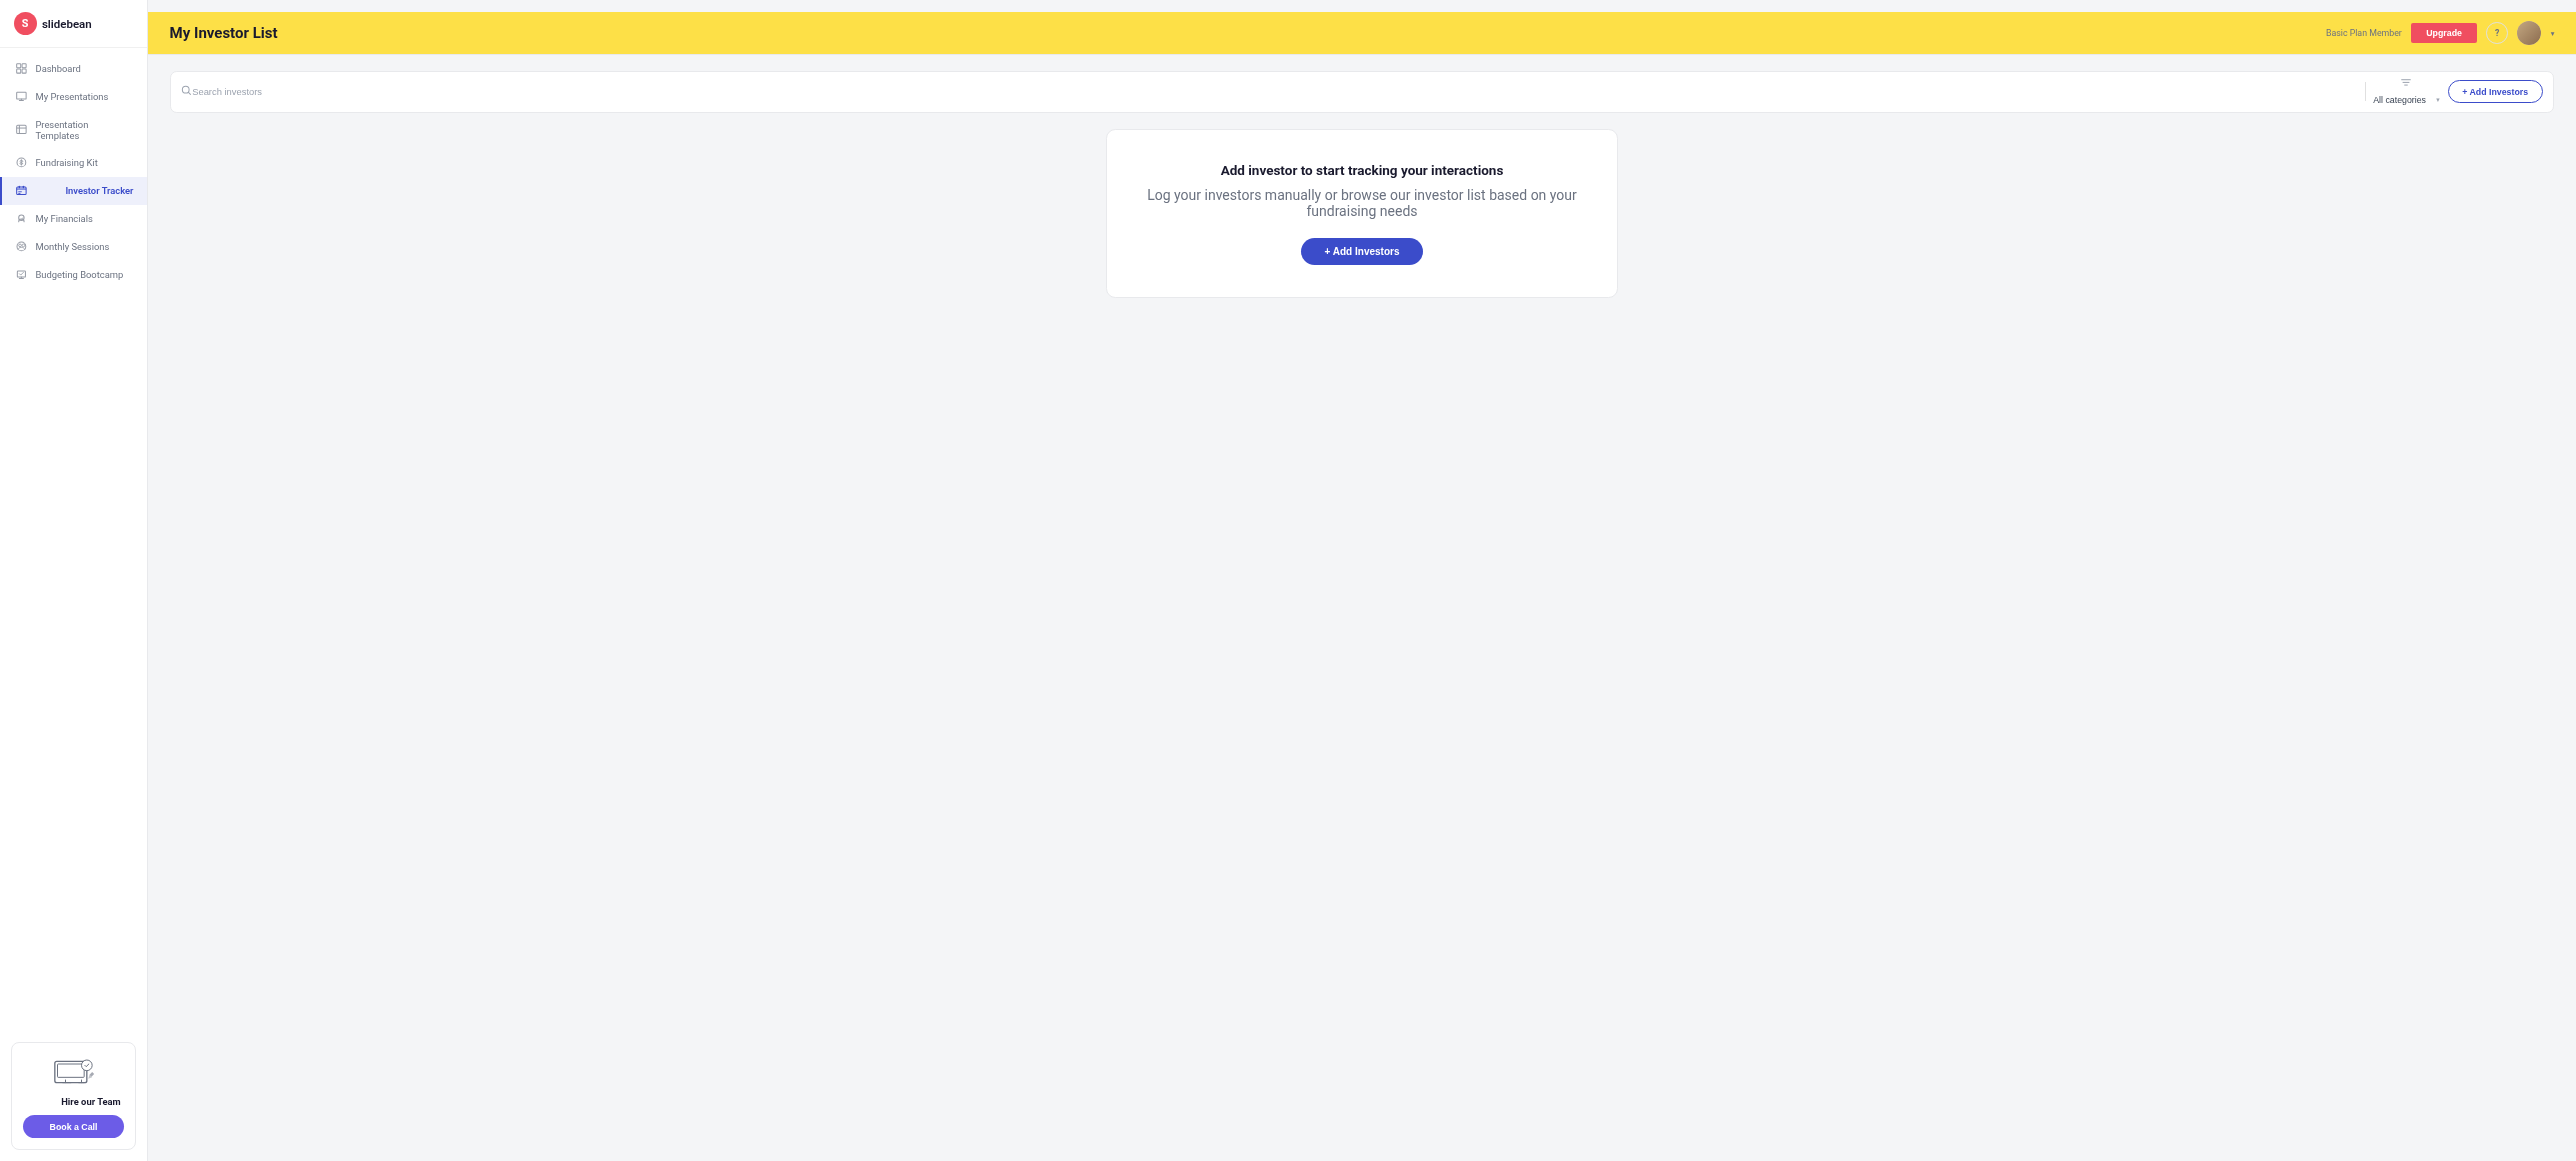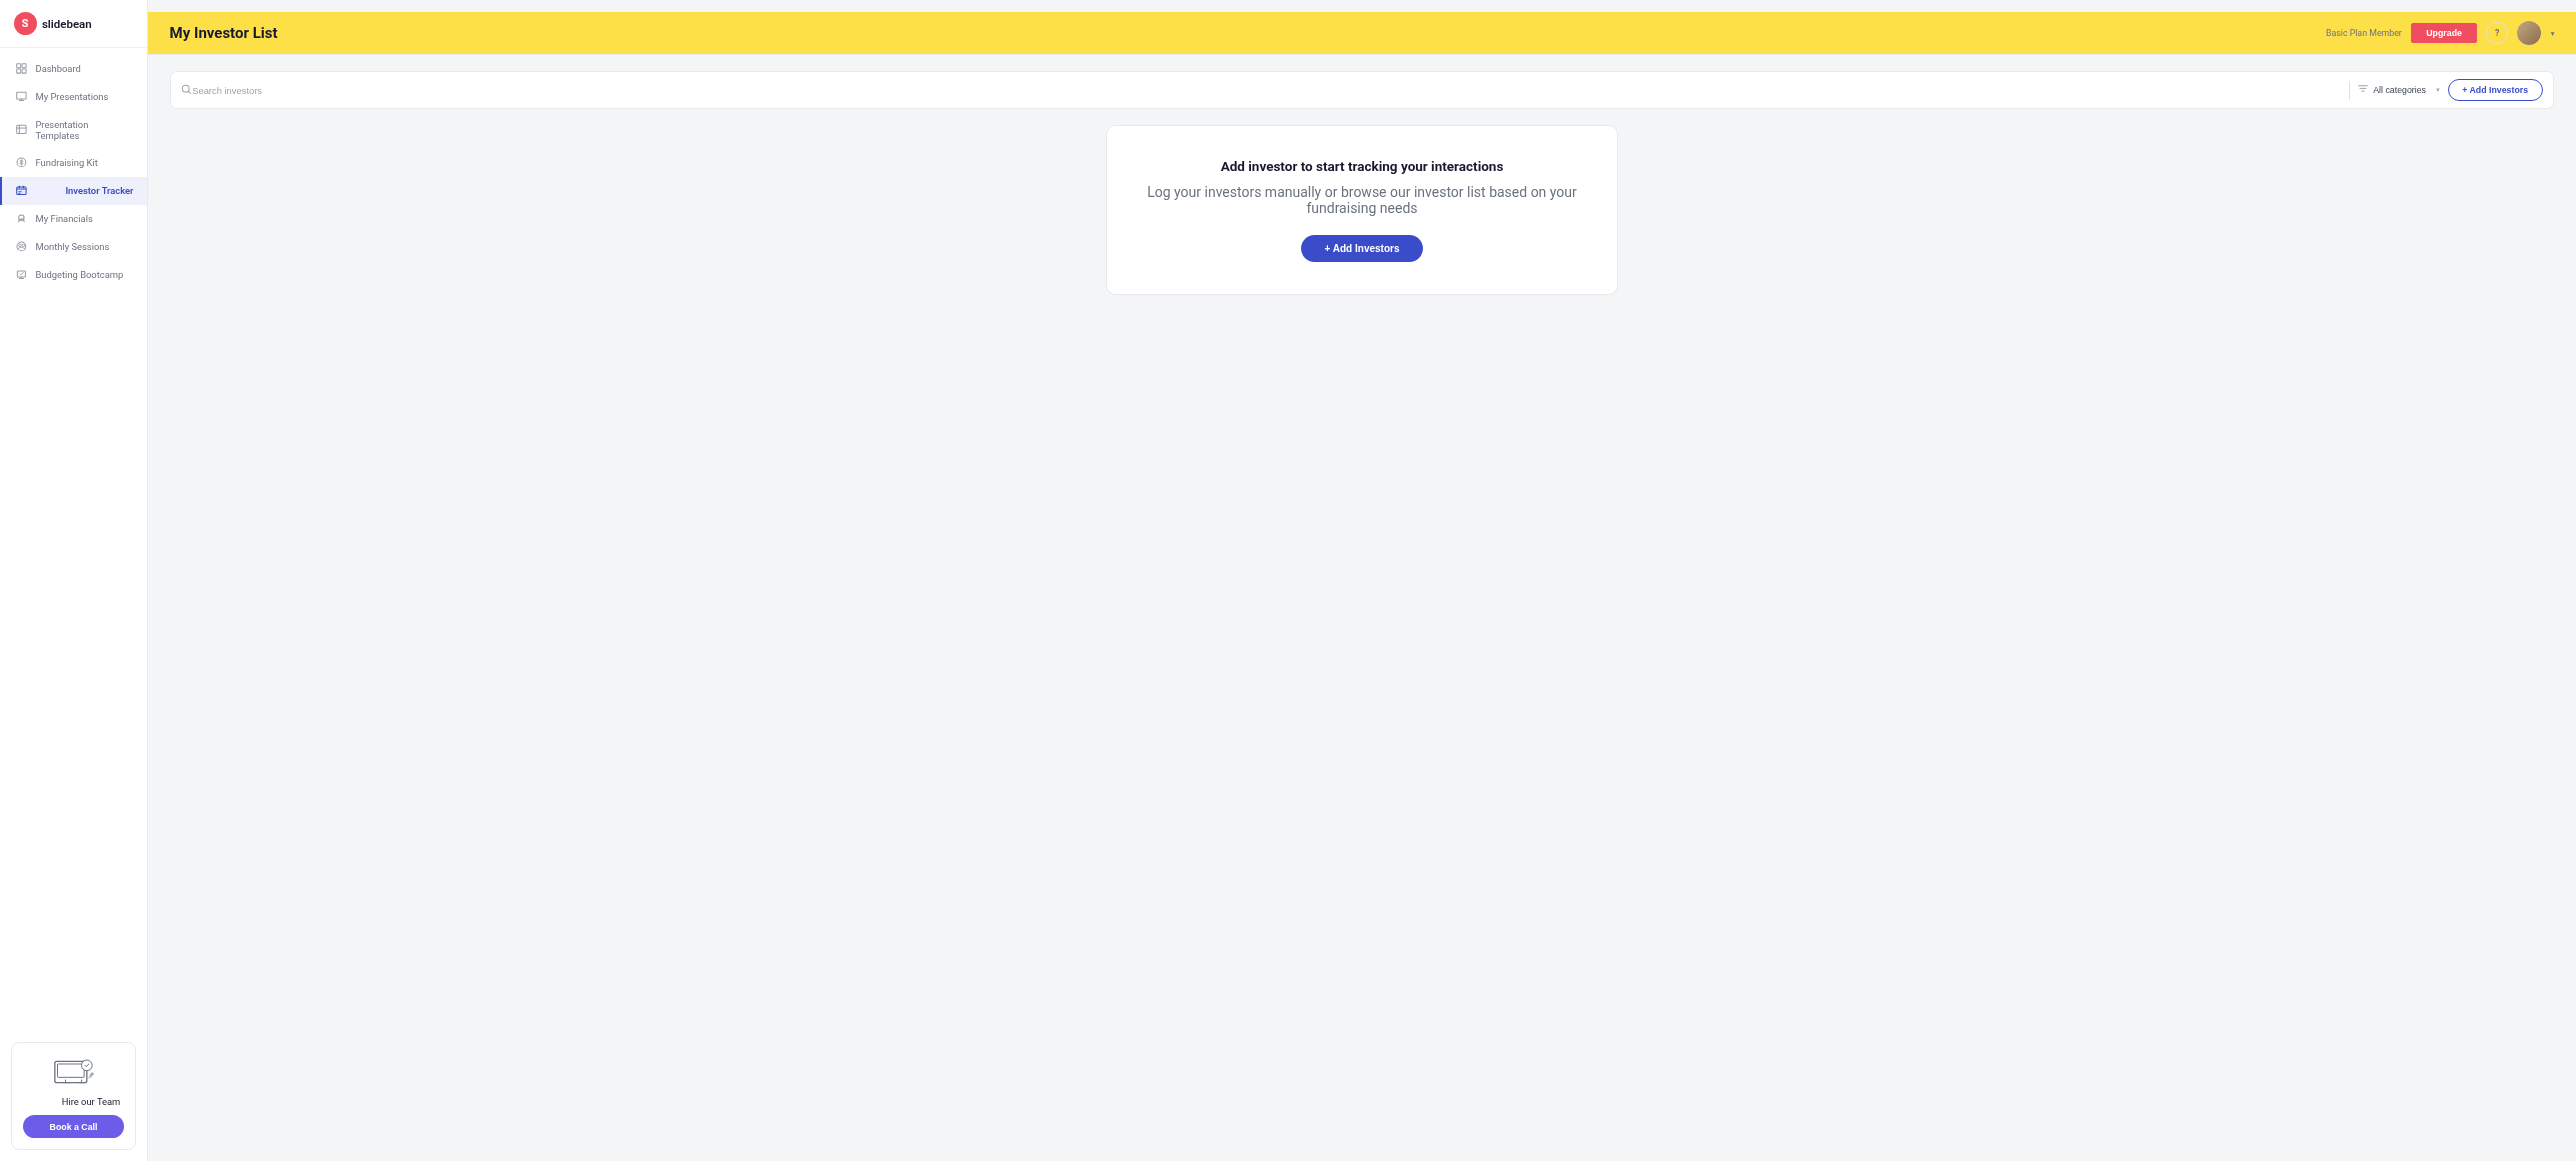--- a/index.html
+++ b/index.html
@@ -84,21 +84,21 @@
       flex-direction: column;
       align-items: center;
       gap: 8px;
     }
     .hire-illustration {
       width: 43px;
       height: 32px;
     }
     .hire-title {
       font-size: 9.4px;
-      font-weight: 400;
+      font-weight: 700;
       color: #1a1a2e;
       margin-left: 35px;
     }
     .book-call-btn {
       background: #6c5ce7;
       color: #fff;
       border: none;
       border-radius: 16px;
       padding: 6.7px 16px;
       font-size: 8.8px;
@@ -226,20 +226,21 @@
     .search-input::placeholder { color: #9ca3af; }
     .divider-v {
       width: 0.7px;
       height: 19px;
       background: #e0e0e0;
     }
     .filter-wrap {
       display: flex;
       align-items: center;
       gap: 5.4px;
+      flex-direction: column;
     }
     .filter-icon {
       color: #9ca3af;
       font-size: 9.4px;
     }
     .category-select {
       border: none;
       outline: none;
       font-size: 8.8px;
       color: #374151;

